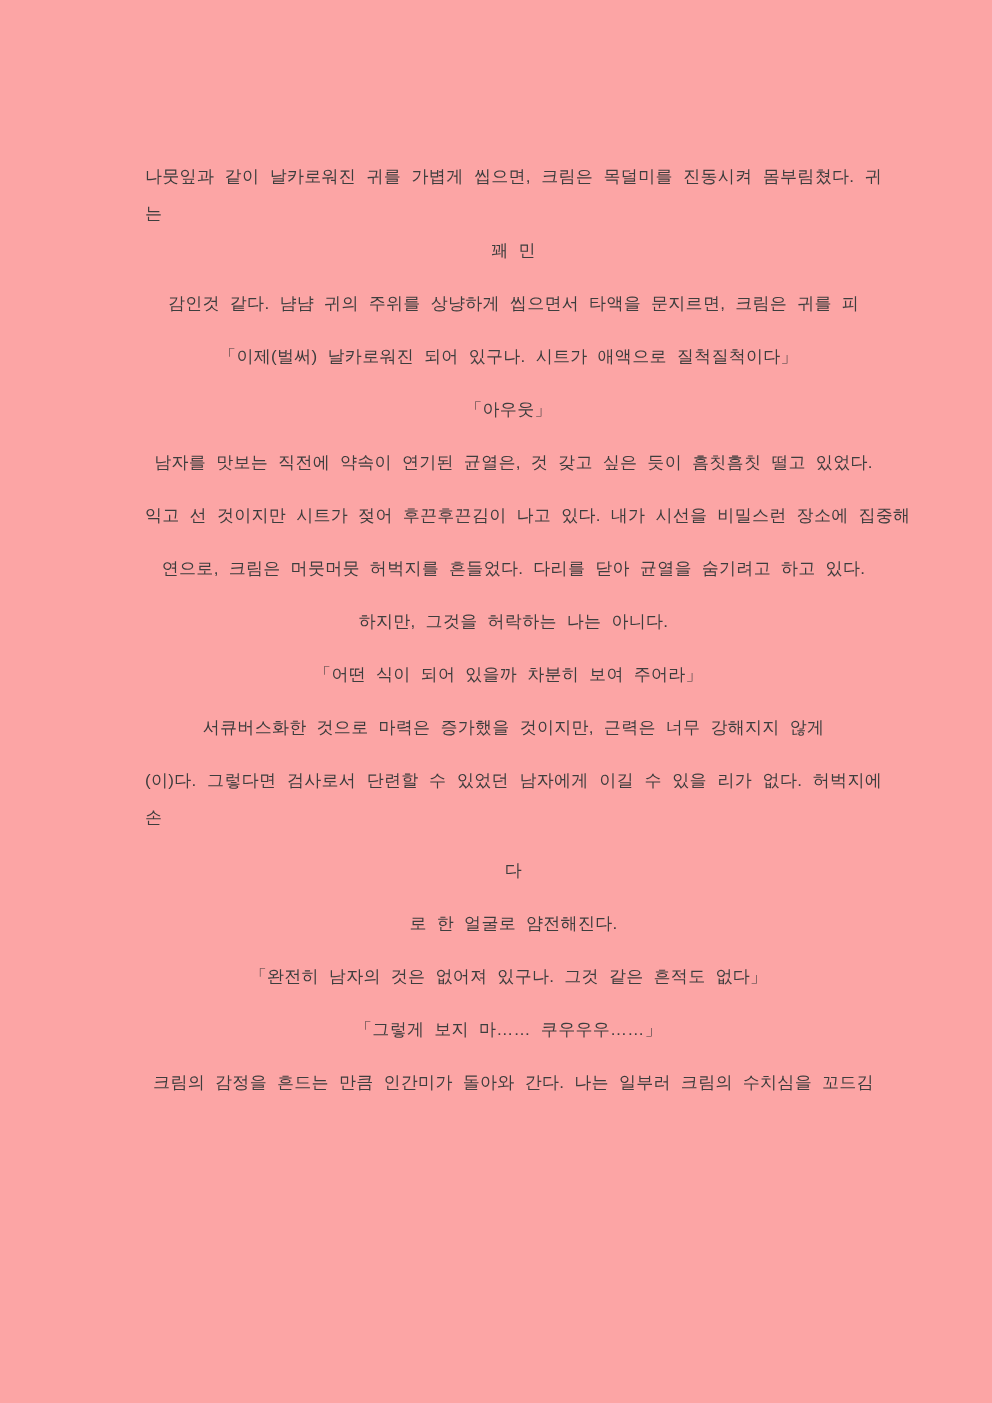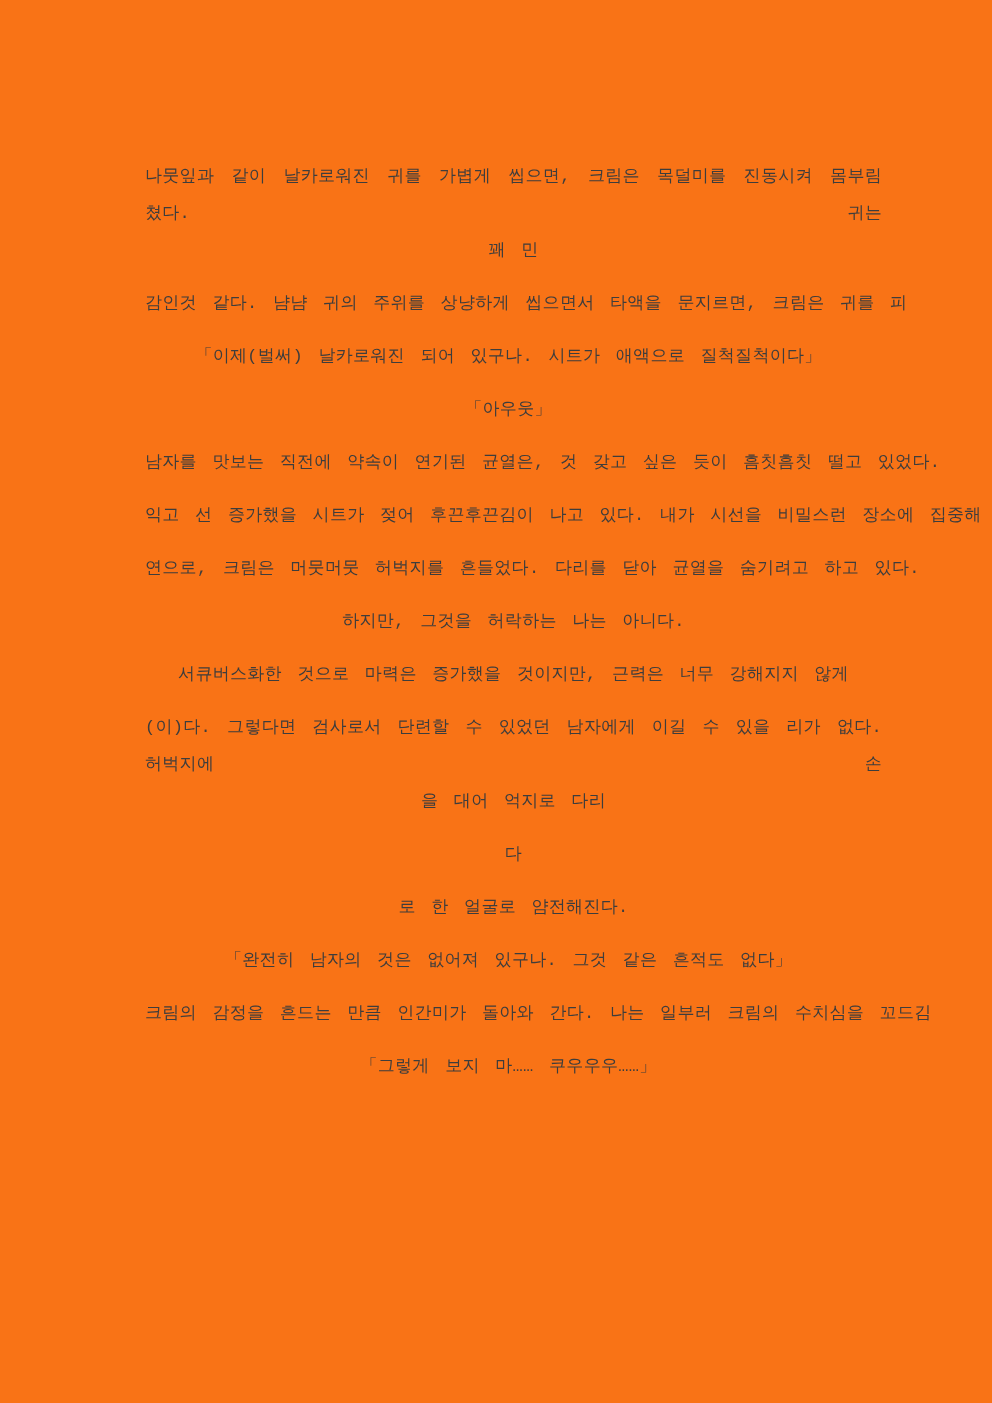--- a/index.html
+++ b/index.html
@@ -4,23 +4,23 @@
 <style>
   html, body {
     margin: 0;
     padding: 0;
     background: #ffffff;
   }
   .page {
     position: relative;
     width: 992px;
     height: 1403px;
-    background: #f97316;
+    background: #fca5a5;
     overflow: hidden;
-    font-family: Liberation Mono, monospace;
+    font-family: Liberation Sans, sans-serif;
   }
   .text-column {
     box-sizing: border-box;
     padding: 158px 110px 0 145px;
     color: #3d3d3d;
     font-size: 17px;
     line-height: 37px;
     letter-spacing: 0.3px;
     word-spacing: 5px;
   }
@@ -59,44 +59,46 @@
       <p class="para quote">
         <span class="line">「이제(벌써) 날카로워진 되어 있구나. 시트가 애액으로 질척질척이다」</span>
       </p>
       <p class="para quote">
         <span class="line">「아우웃」</span>
       </p>
       <p class="para">
         <span class="line">남자를 맛보는 직전에 약속이 연기된 균열은, 것 갖고 싶은 듯이 흠칫흠칫 떨고 있었다.</span>
       </p>
       <p class="para">
-        <span class="line">익고 선 증가했을 시트가 젖어 후끈후끈김이 나고 있다. 내가 시선을 비밀스런 장소에 집중해</span>
+        <span class="line">익고 선 것이지만 시트가 젖어 후끈후끈김이 나고 있다. 내가 시선을 비밀스런 장소에 집중해</span>
       </p>
       <p class="para">
         <span class="line">연으로, 크림은 머뭇머뭇 허벅지를 흔들었다. 다리를 닫아 균열을 숨기려고 하고 있다.</span>
       </p>
       <p class="para">
         <span class="line">하지만, 그것을 허락하는 나는 아니다.</span>
       </p>
+      <p class="para quote">
+        <span class="line">「어떤 식이 되어 있을까 차분히 보여 주어라」</span>
+      </p>
       <p class="para">
         <span class="line">서큐버스화한 것으로 마력은 증가했을 것이지만, 근력은 너무 강해지지 않게</span>
       </p>
       <p class="para">
         <span class="line fill">(이)다. 그렇다면 검사로서 단련할 수 있었던 남자에게 이길 수 있을 리가 없다. 허벅지에 손</span>
-        <span class="line">을 대어 억지로 다리</span>
       </p>
       <p class="para">
         <span class="line">다</span>
       </p>
       <p class="para">
         <span class="line">로 한 얼굴로 얌전해진다.</span>
       </p>
       <p class="para quote">
         <span class="line">「완전히 남자의 것은 없어져 있구나. 그것 같은 흔적도 없다」</span>
       </p>
+      <p class="para quote">
+        <span class="line">「그렇게 보지 마…… 쿠우우우……」</span>
+      </p>
       <p class="para">
         <span class="line">크림의 감정을 흔드는 만큼 인간미가 돌아와 간다. 나는 일부러 크림의 수치심을 꼬드김</span>
-      </p>
-      <p class="para quote">
-        <span class="line">「그렇게 보지 마…… 쿠우우우……」</span>
       </p>
     </div>
 </div>
 
 </body></html>

